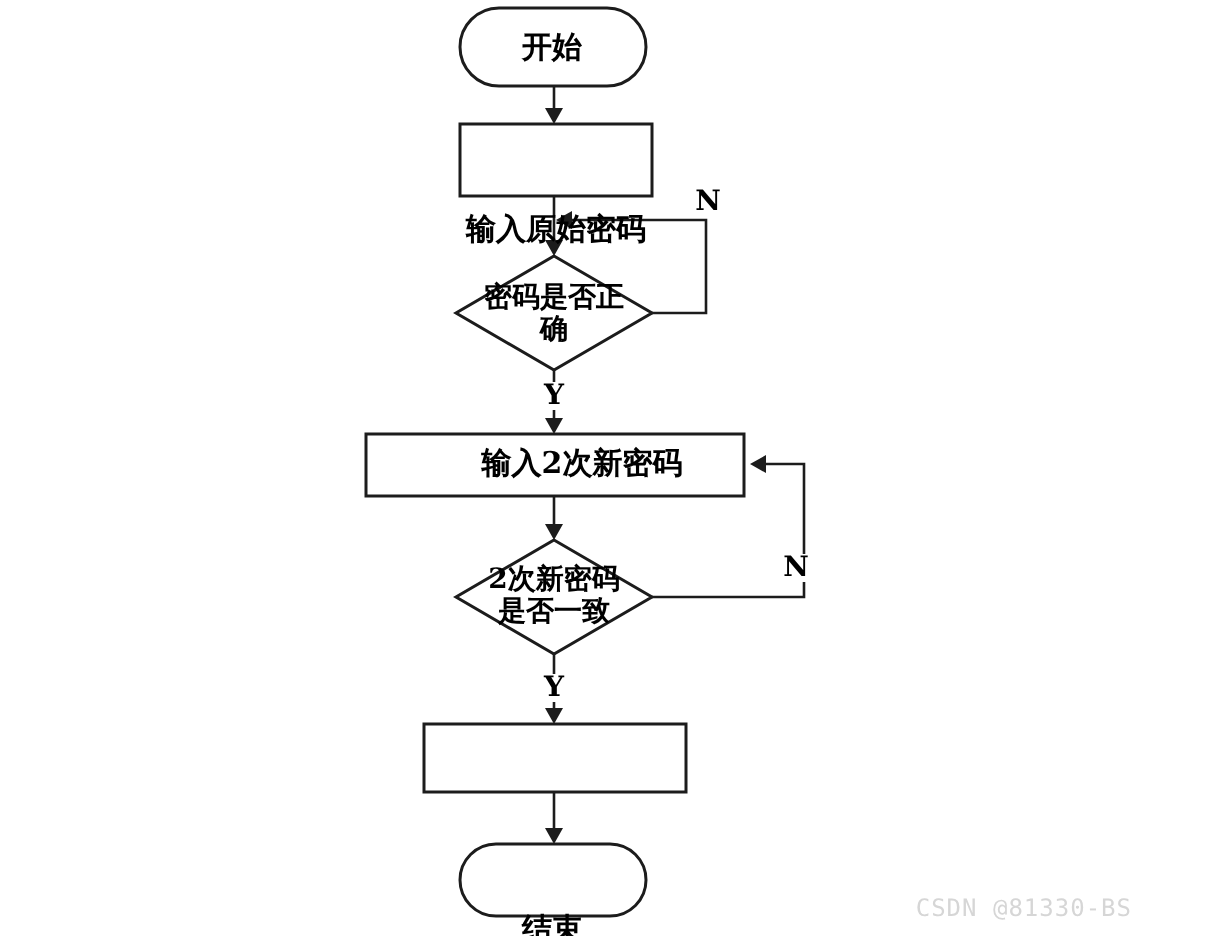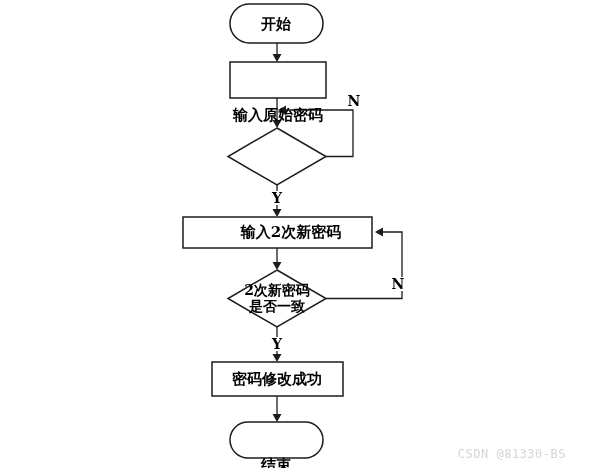--- a/index.html
+++ b/index.html
@@ -107,26 +107,26 @@
       <polygon points="383,227.5 383,236.5 375,232"></polygon>
       <polygon points="272.5,354 281.5,354 277,362"></polygon>
       <polygon points="272.5,414 281.5,414 277,422"></polygon>
     </g>
   </svg>
 
   <div class="node-label" style="left:276px; top:24px;">开始</div>
 
   <div class="node-label" style="left:278px; top:80px;margin-top:35px;">输入原始密码</div>
 
+  <div class="node-label diamond-label" style="left:277px; top:157px;"><span>密码是否正</span><br><span>确</span></div>
 
   <div class="node-label" style="left:277px; top:232px;padding-left:28px;">输入2次新密码</div>
 
   <div class="node-label diamond-label" style="left:277px; top:298px;"><span>2次新密码</span><br><span>是否一致</span></div>
 
-  <div class="node-label" style="left:277px; top:379px;">密码修改成功</div>
 
   <div class="node-label" style="left:276px; top:465px;">结束</div>
 
   <div class="edge-label no-bg" style="left:354px; top:101px;">N</div>
 
   <div class="edge-label" style="left:277px; top:198px;">Y</div>
 
   <div class="edge-label" style="left:398px; top:284px;">N</div>
 
   <div class="edge-label" style="left:277px; top:344px;">Y</div>

